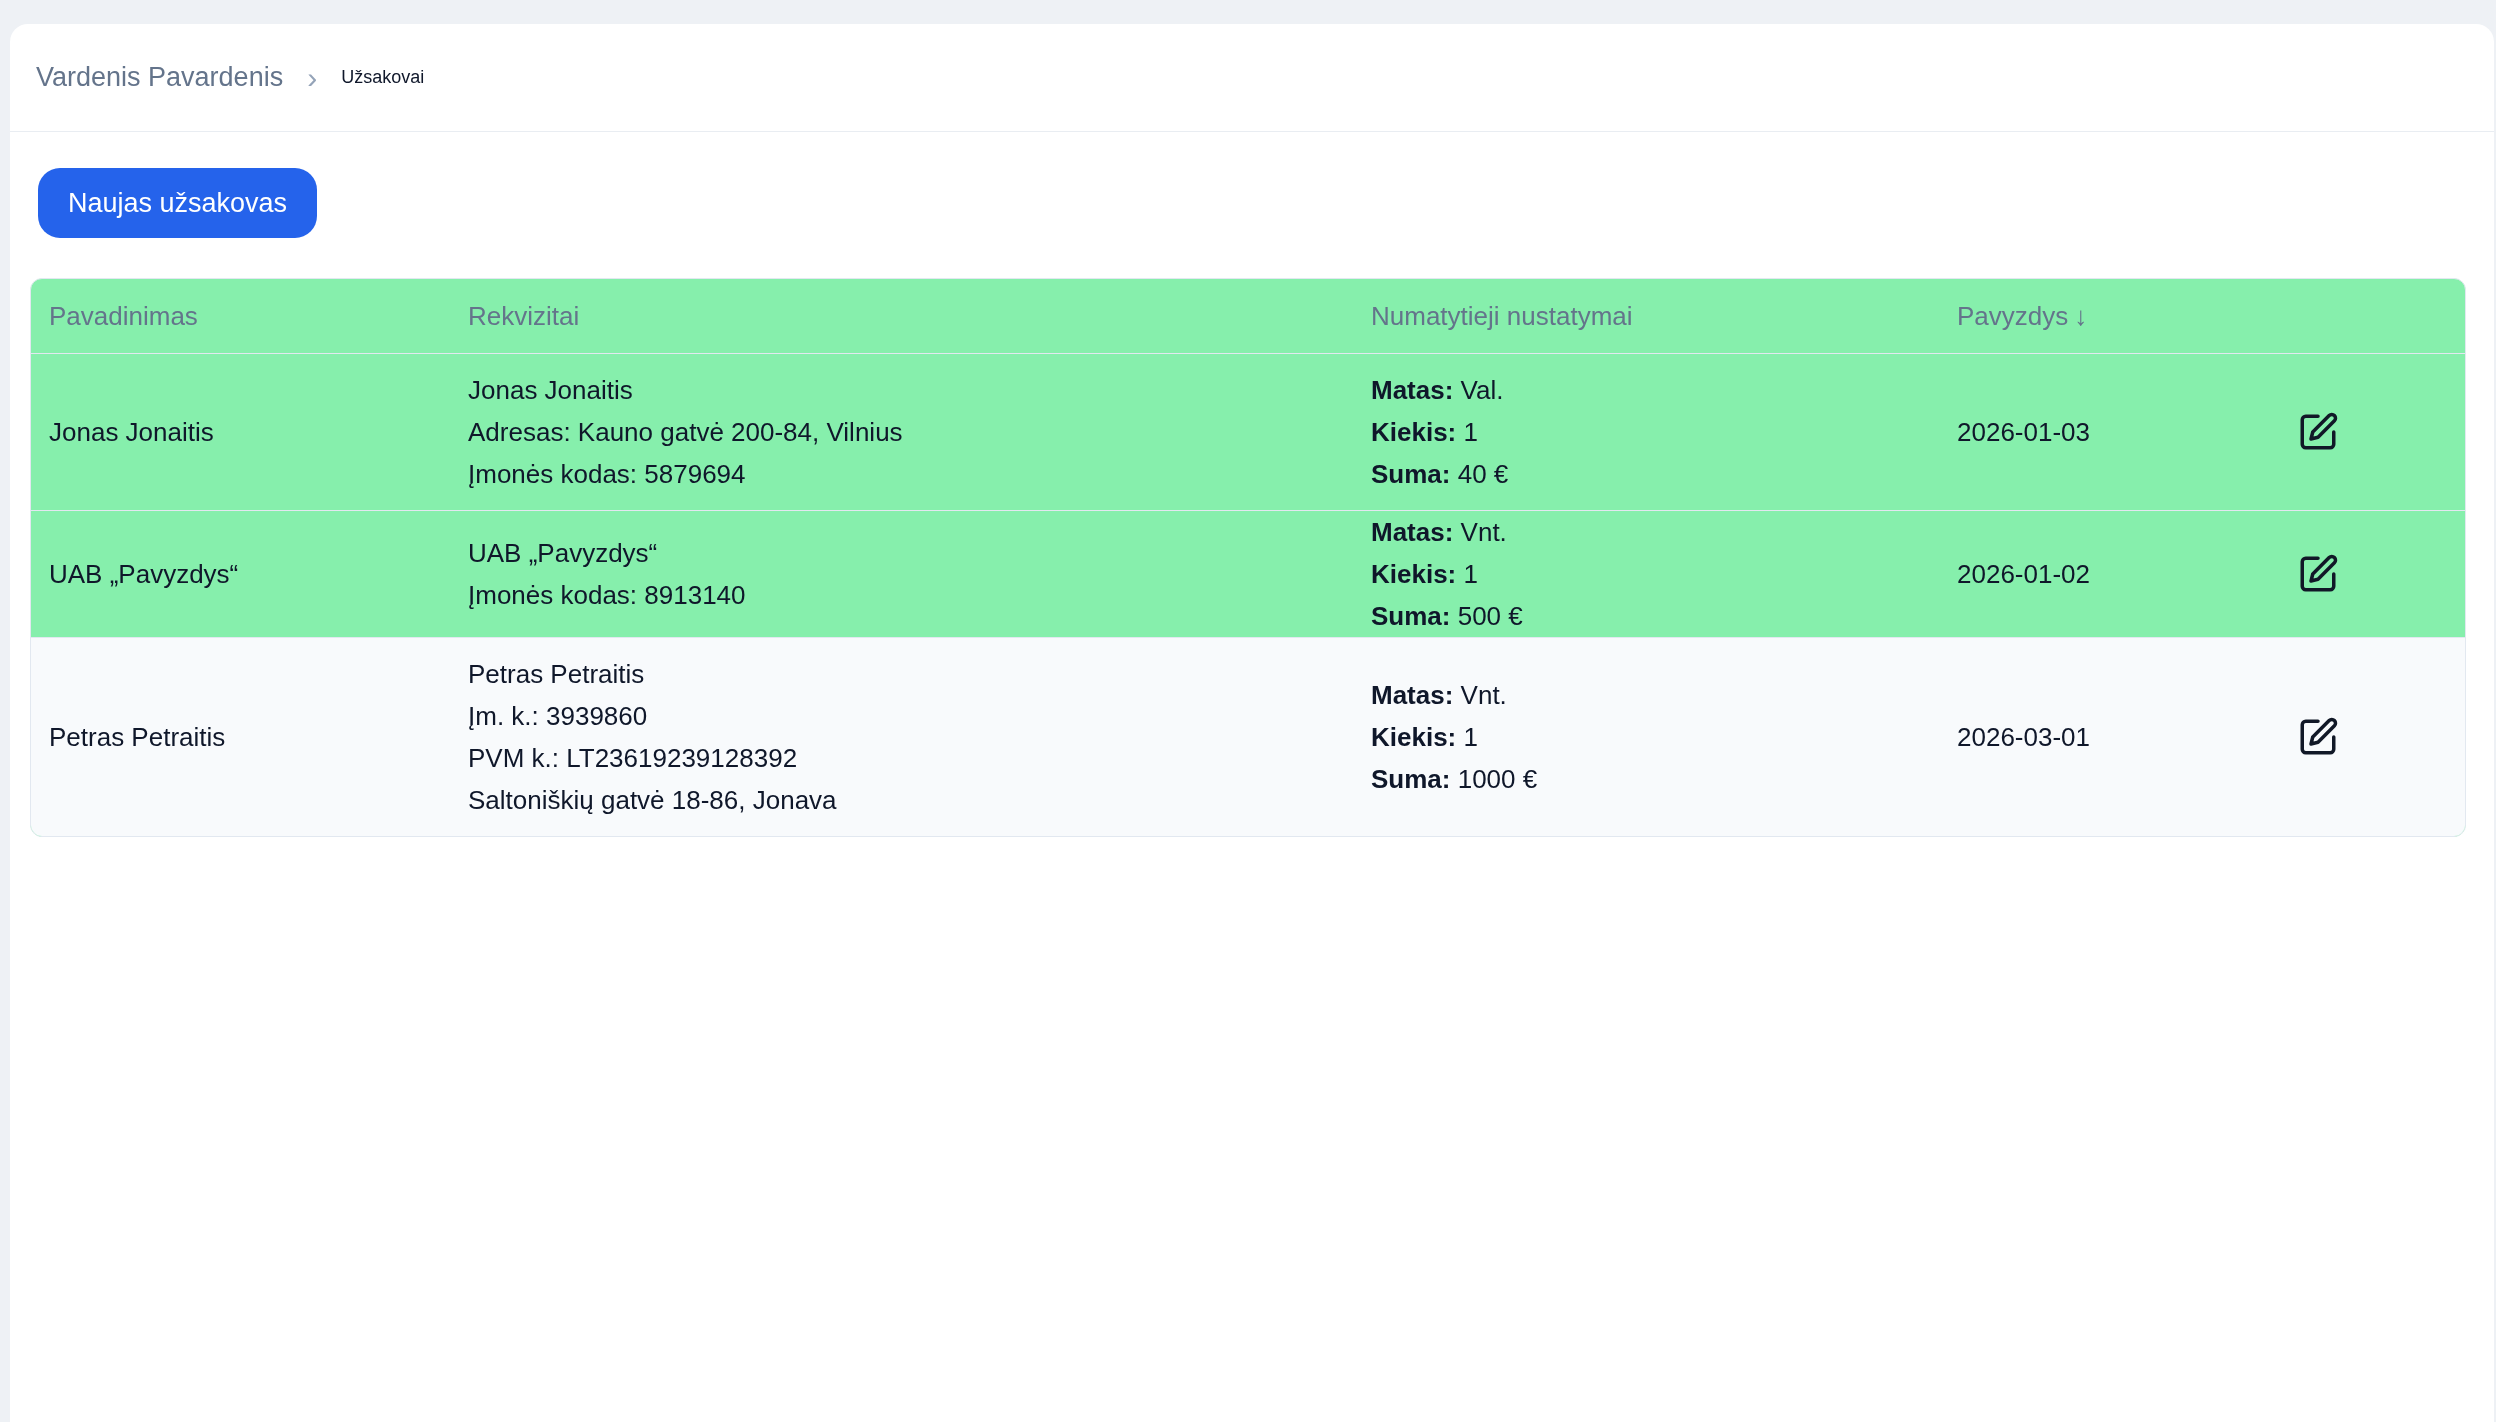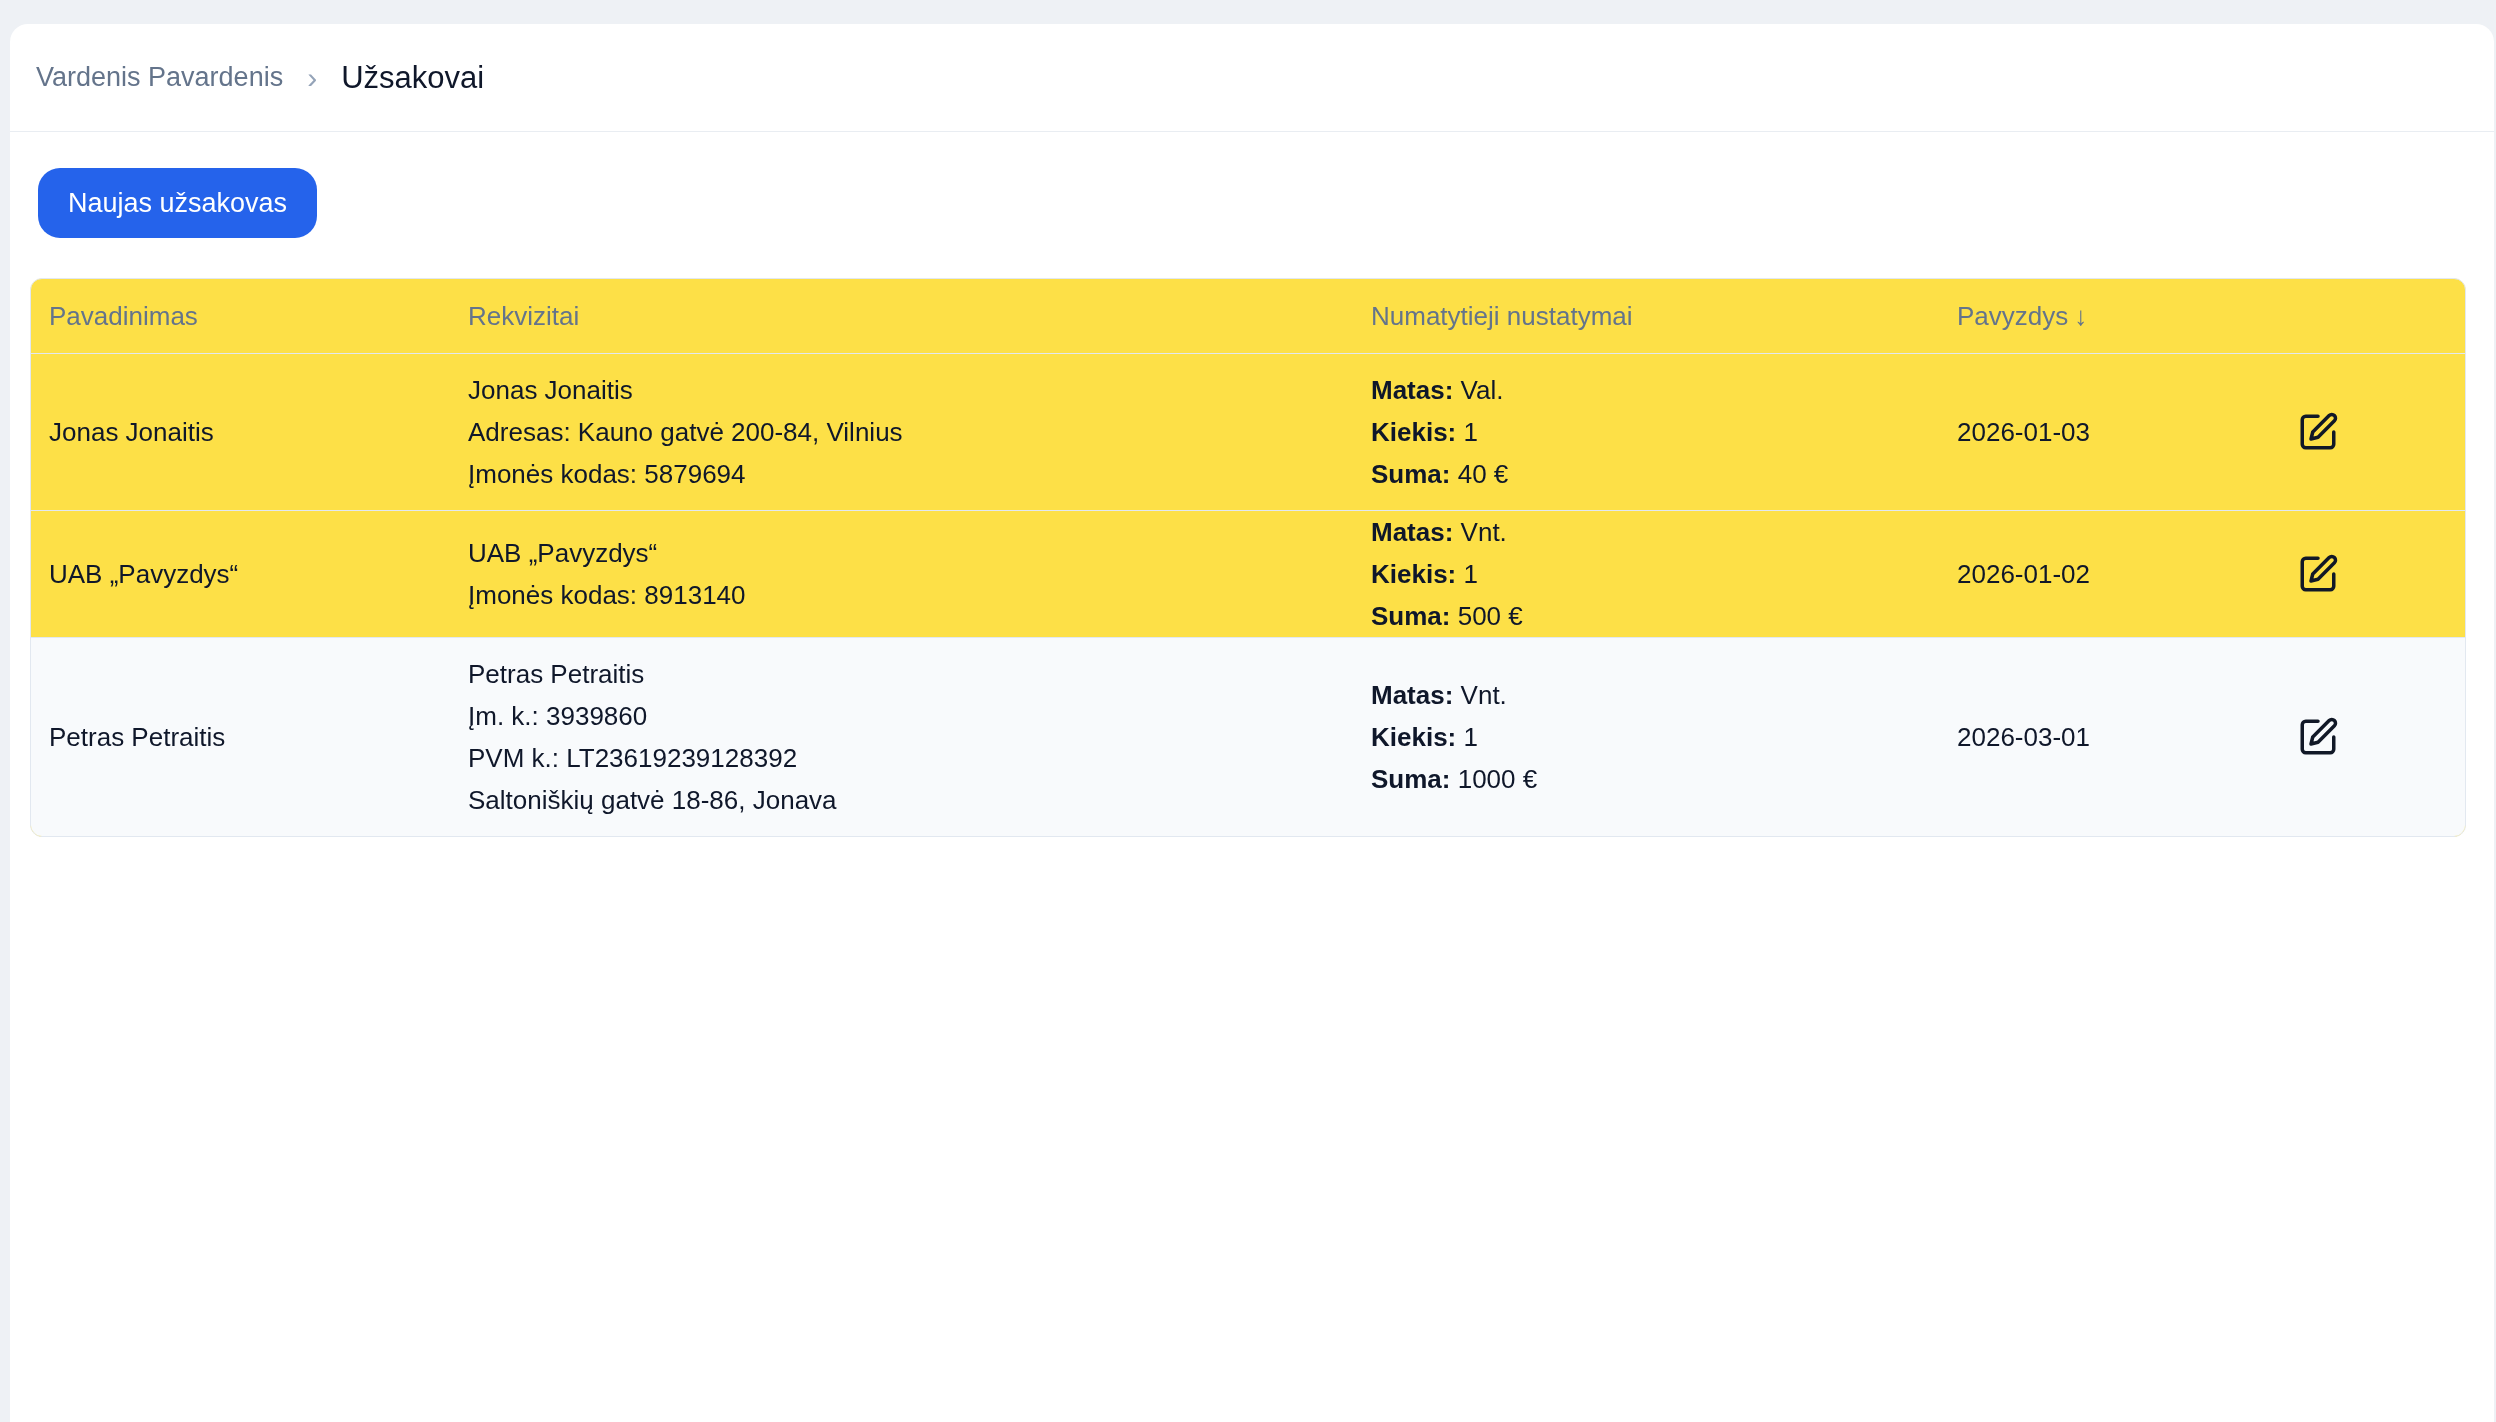--- a/index.html
+++ b/index.html
@@ -22,33 +22,33 @@
     position:absolute;left:10px;top:24px;right:2px;bottom:0;
     background:#ffffff;border-radius:18px 18px 0 0;
   }
   
   .topbar{
     height:108px;display:flex;align-items:center;
     padding:0 26px;border-bottom:1px solid #e9edf2;
   }
   .crumb-link{font-size:27px;color:var(--muted);cursor:pointer;text-align:center;}
   .crumb-sep{font-size:30px;color:#94a3b8;margin:0 24px;line-height:1;}
-  .crumb-current{font-size:31px;color:var(--text);}
+  .crumb-current{font-size:18px;color:var(--text);}
   
   .content{padding:36px 28px 0 20px;}
   .btn-primary{
     display:inline-flex;align-items:center;justify-content:center;
     height:70px;padding:0 30px;margin-left:8px;
     background:var(--accent);color:#ffffff;border:none;border-radius:22px;
     font-size:27px;font-family:inherit;cursor:pointer;
   }
   
   .table-card{
     margin-top:40px;border:1px solid var(--border);border-radius:12px;
-    background:#fde047;overflow:hidden;
+    background:#86efac;overflow:hidden;
   }
   .thead,.trow{
     display:grid;
     grid-template-columns:437px 903px 586px 300px 1fr;
     align-items:center;
   }
   .thead{height:74px;color:var(--muted);font-size:26px;}
   .trow{border-top:1px solid var(--border);font-size:26px;}
   .trow.highlight{background:var(--row-highlight);}
   .cell{padding:0;}

